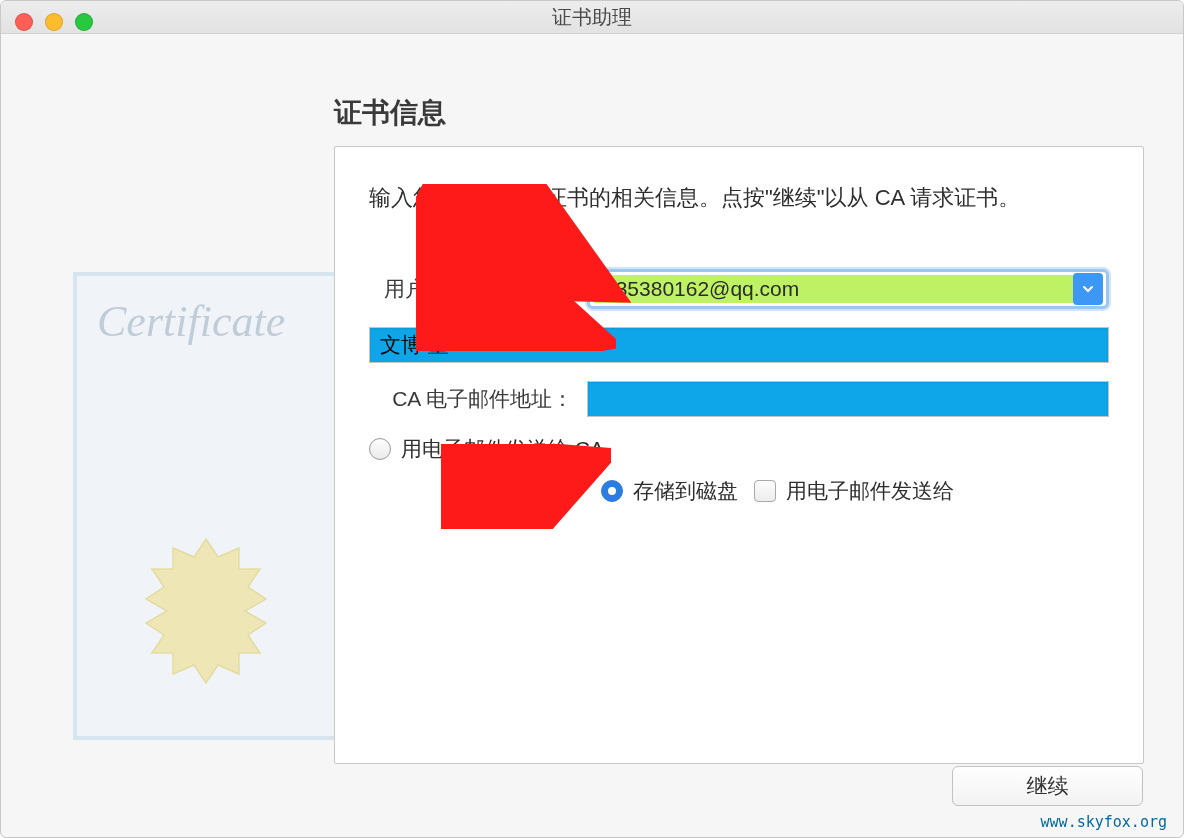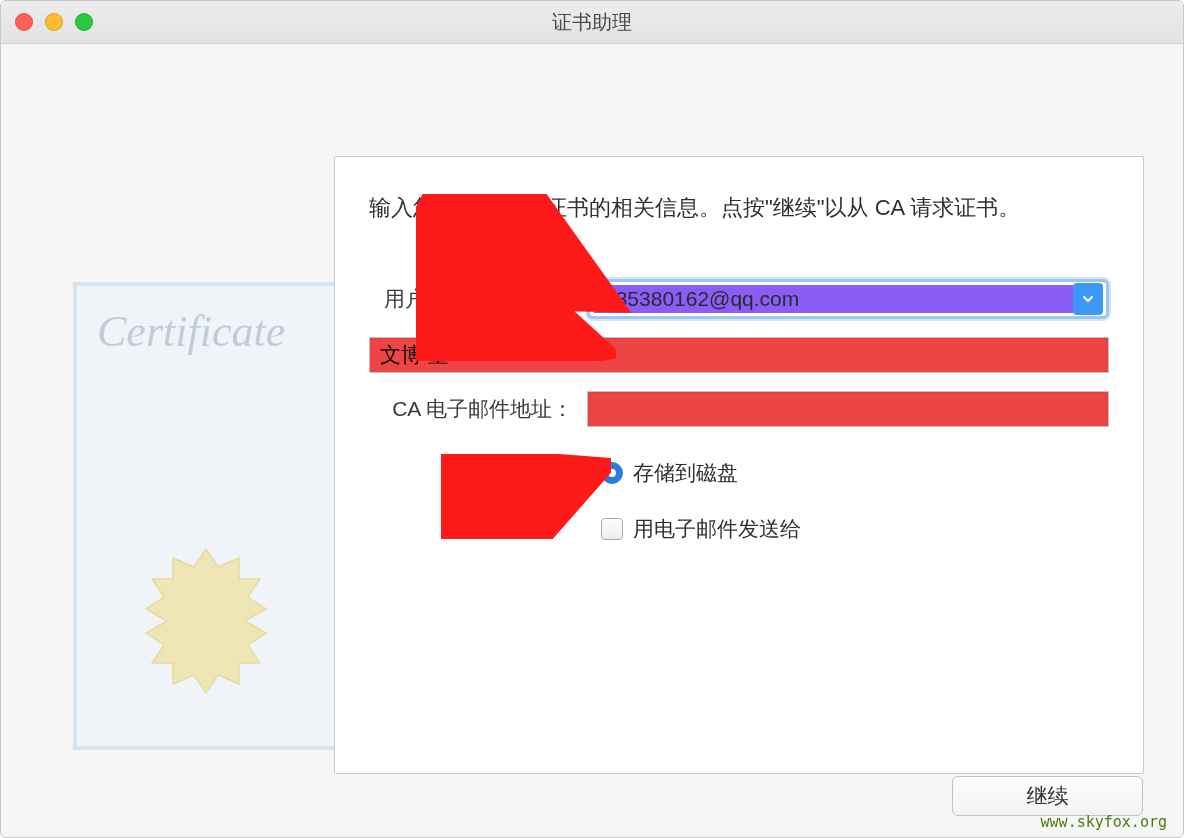--- a/index.html
+++ b/index.html
@@ -15,21 +15,21 @@
   }
   .window {
     width: 1184px;
     height: 838px;
     background: #f6f6f6;
     border: 1px solid #c8c8c8;
     border-radius: 6px;
     position: relative;
   }
   .titlebar {
-    height: 43px;
+    height: 33px;
     background: linear-gradient(#ededed,#e2e2e2);
     border-bottom: 1px solid #d0d0d0;
     border-radius: 6px 6px 0 0;
     display: flex;
     align-items: center;
     position: relative;
   }
   .traffic-lights {
     position: absolute;
     left: 14px;
@@ -126,21 +126,21 @@
     background: #fff;
     height: 40px;
     box-shadow: 0 0 0 2px rgba(120,180,240,0.35);
     position: relative;
   }
   .combo .value {
     flex: 1;
     padding: 0 10px;
     font-size: 21px;
     color: #2b2b2b;
-    background: #8b5cf6;
+    background: #bef264;
     height: 28px;
     line-height: 28px;
     margin-left: 4px;
   }
   .combo .arrow {
     width: 30px;
     height: 32px;
     background: #3d97f5;
     border-radius: 4px;
     color:#fff;
@@ -149,21 +149,21 @@
     justify-content:center;
     margin-right:3px;
   }
   .text-input {
     flex: 1;
     border: 1px solid #c4c4c4;
     height: 36px;
     font-size: 21px;
     padding: 0 10px;
     box-shadow: inset 0 1px 2px rgba(0,0,0,0.08);
-    background:#ef4444;
+    background:#0ea5e9;
   }
   .radio-group, .check-group {
     display:flex;
     align-items:center;
     gap:10px;
     font-size:21px;
     color:#2e2e2e;
   }
   .radio {
     width:22px;
@@ -186,22 +186,22 @@
   }
   .checkbox {
     width:22px;height:22px;
     border-radius:4px;
     border:1px solid #a9a9a9;
     background:linear-gradient(#fdfdfd,#ececec);
   }
   .options-block {
     margin-left: 232px;
     display:flex;
-    flex-direction:column;
-    gap:28px;
+    flex-direction:row;
+    gap:16px;
     margin-top:-4px;
   }
   .continue-btn {
     position:absolute;
     right:40px;
     bottom:24px;
     width:191px;
     height:40px;
     border:1px solid #c1c1c1;
     border-radius:6px;
@@ -209,21 +209,21 @@
     font-size:21px;
     color:#333;
     cursor:pointer;
   }
   .watermark {
     position:absolute;
     right:16px;
     bottom:6px;
     font-family: monospace;
     font-size:15px;
-    color:#4d7c0f;
+    color:#0369a1;
   }
   .arrow-annot {
     position:absolute;
     pointer-events:none;
   }
 </style>
 </head>
 <body>
 
 <div class="window">
@@ -240,20 +240,21 @@
 
     <div class="cert-image">
       <div class="cert-script">Certificate</div>
       <svg class="seal" viewBox="0 0 100 100">
         <g fill="#e9d97f" stroke="#d6c65e" stroke-width="1">
           <polygon points="50,2 58,14 72,8 72,22 86,22 78,34 90,42 76,50 90,58 78,66 86,78 72,78 72,92 58,86 50,98 42,86 28,92 28,78 14,78 22,66 10,58 24,50 10,42 22,34 14,22 28,22 28,8 42,14"></polygon>
         </g>
       </svg>
     </div>
 
+    <div class="section-title">证书信息</div>
 
     <div class="panel">
       <div class="instruction">输入您正在请求的证书的相关信息。点按"继续"以从 CA 请求证书。</div>
 
       <div class="form-row">
         <div class="form-label">用户电子邮件地址：</div>
         <div class="combo">
           <div class="value">935380162@qq.com</div>
           <div class="arrow">
             <svg width="12" height="12" viewBox="0 0 12 12">
@@ -266,20 +267,24 @@
       <div class="form-row">
         <input class="text-input" value="文博 董" style="">
       </div>
 
       <div class="form-row">
         <div class="form-label">CA 电子邮件地址：</div>
         <input class="text-input" value="" style="">
       </div>
 
       <div class="form-row">
+        <div class="radio-group">
+          <div class="radio"></div>
+          <span>用电子邮件发送给 CA</span>
+        </div>
       </div>
 
       <div class="options-block">
         <div class="radio-group">
           <div class="radio selected"></div>
           <span>存储到磁盘</span>
         </div>
         <div class="check-group">
           <div class="checkbox"></div>
           <span>用电子邮件发送给</span>

